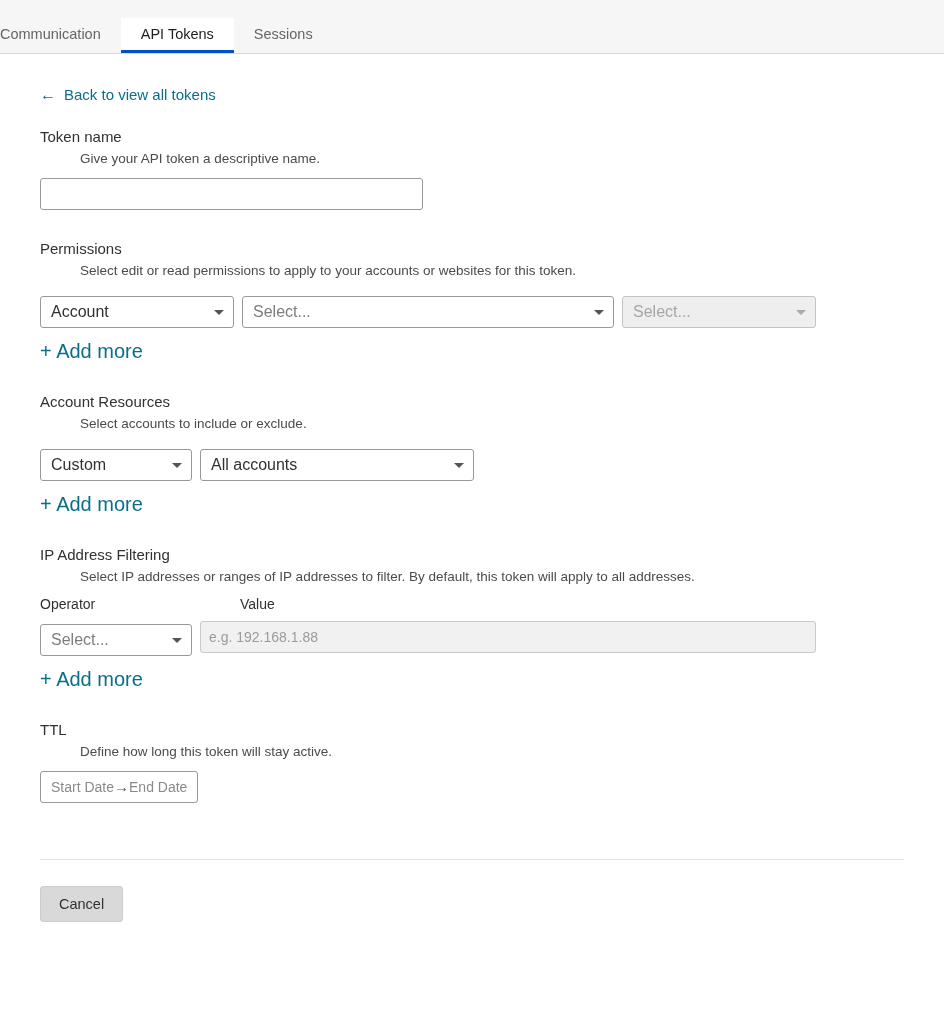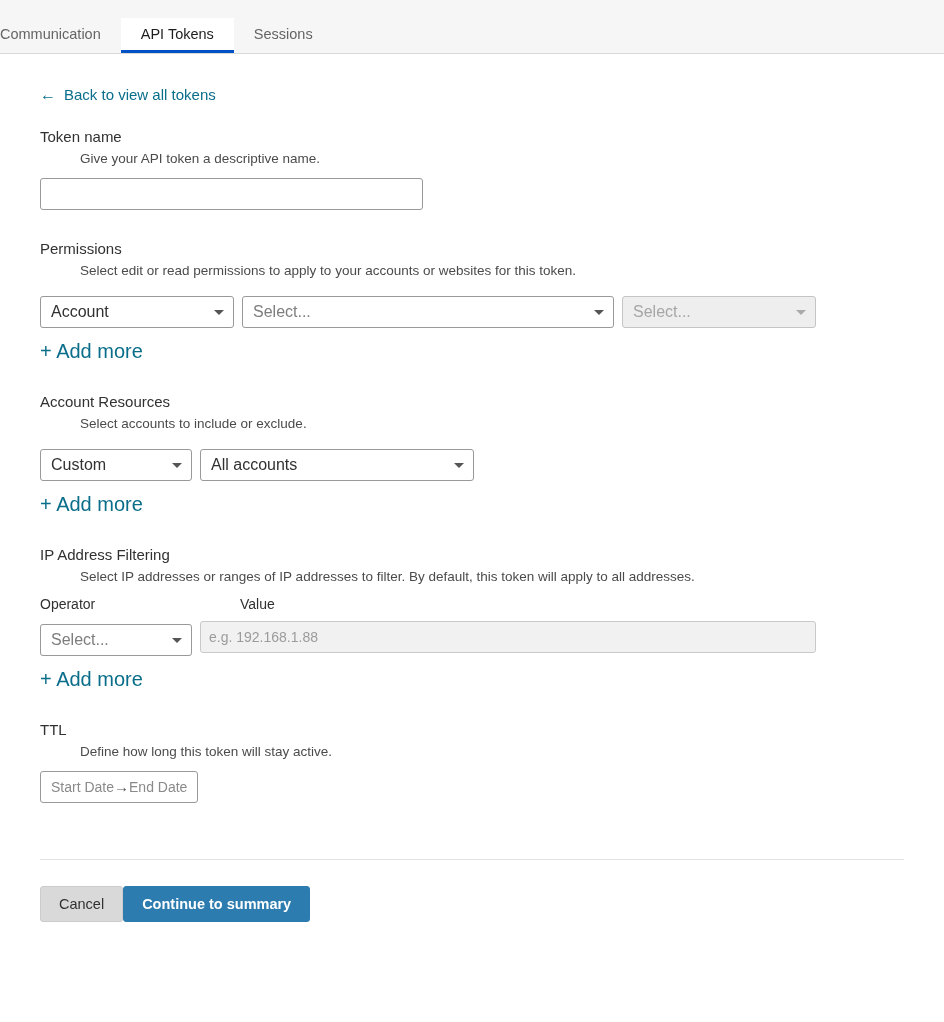--- a/index.html
+++ b/index.html
@@ -178,21 +178,21 @@
   }
   .ttl-box .sep { color: #555555; font-size: 15px; }
 
   
   .divider {
     border-top: 1px solid #e2e2e2;
     margin-top: 56px;
   }
   .footer {
     display: flex;
-    gap: 0;
+    gap: 6px;
     margin-top: 26px;
     padding-bottom: 20px;
   }
   button {
     font-family: "Liberation Sans", sans-serif;
     cursor: pointer;
     border-radius: 3px;
     font-size: 14.5px;
   }
   .btn-cancel {
@@ -303,16 +303,15 @@
       <span>Start Date</span>
       <span class="sep">→</span>
       <span>End Date</span>
     </div>
   </div>
 
   
   <div class="divider"></div>
   <div class="footer">
     <button class="btn-cancel">Cancel</button>
-    <button class="btn-primary">Continue to summary</button>
   </div>
 
 </div>
 
 </body></html>

